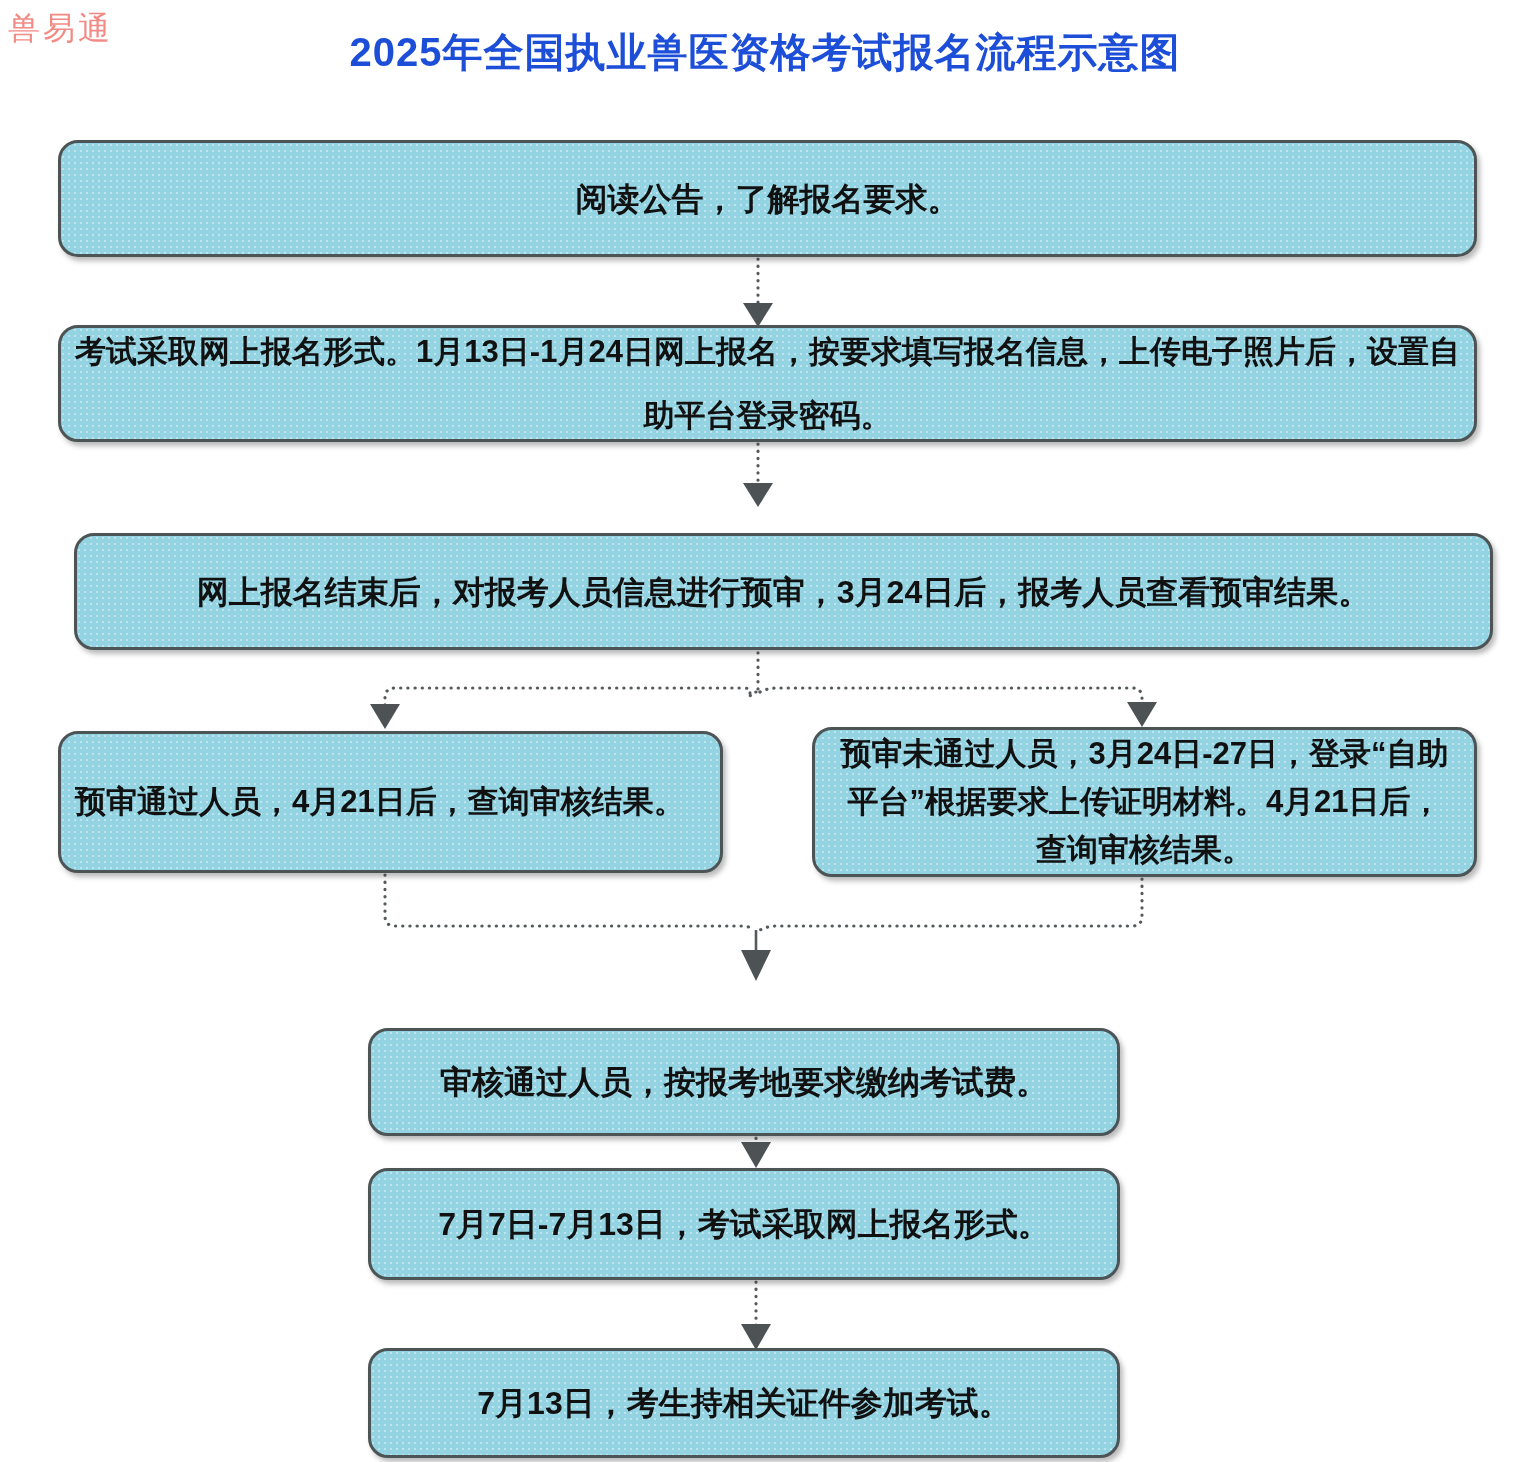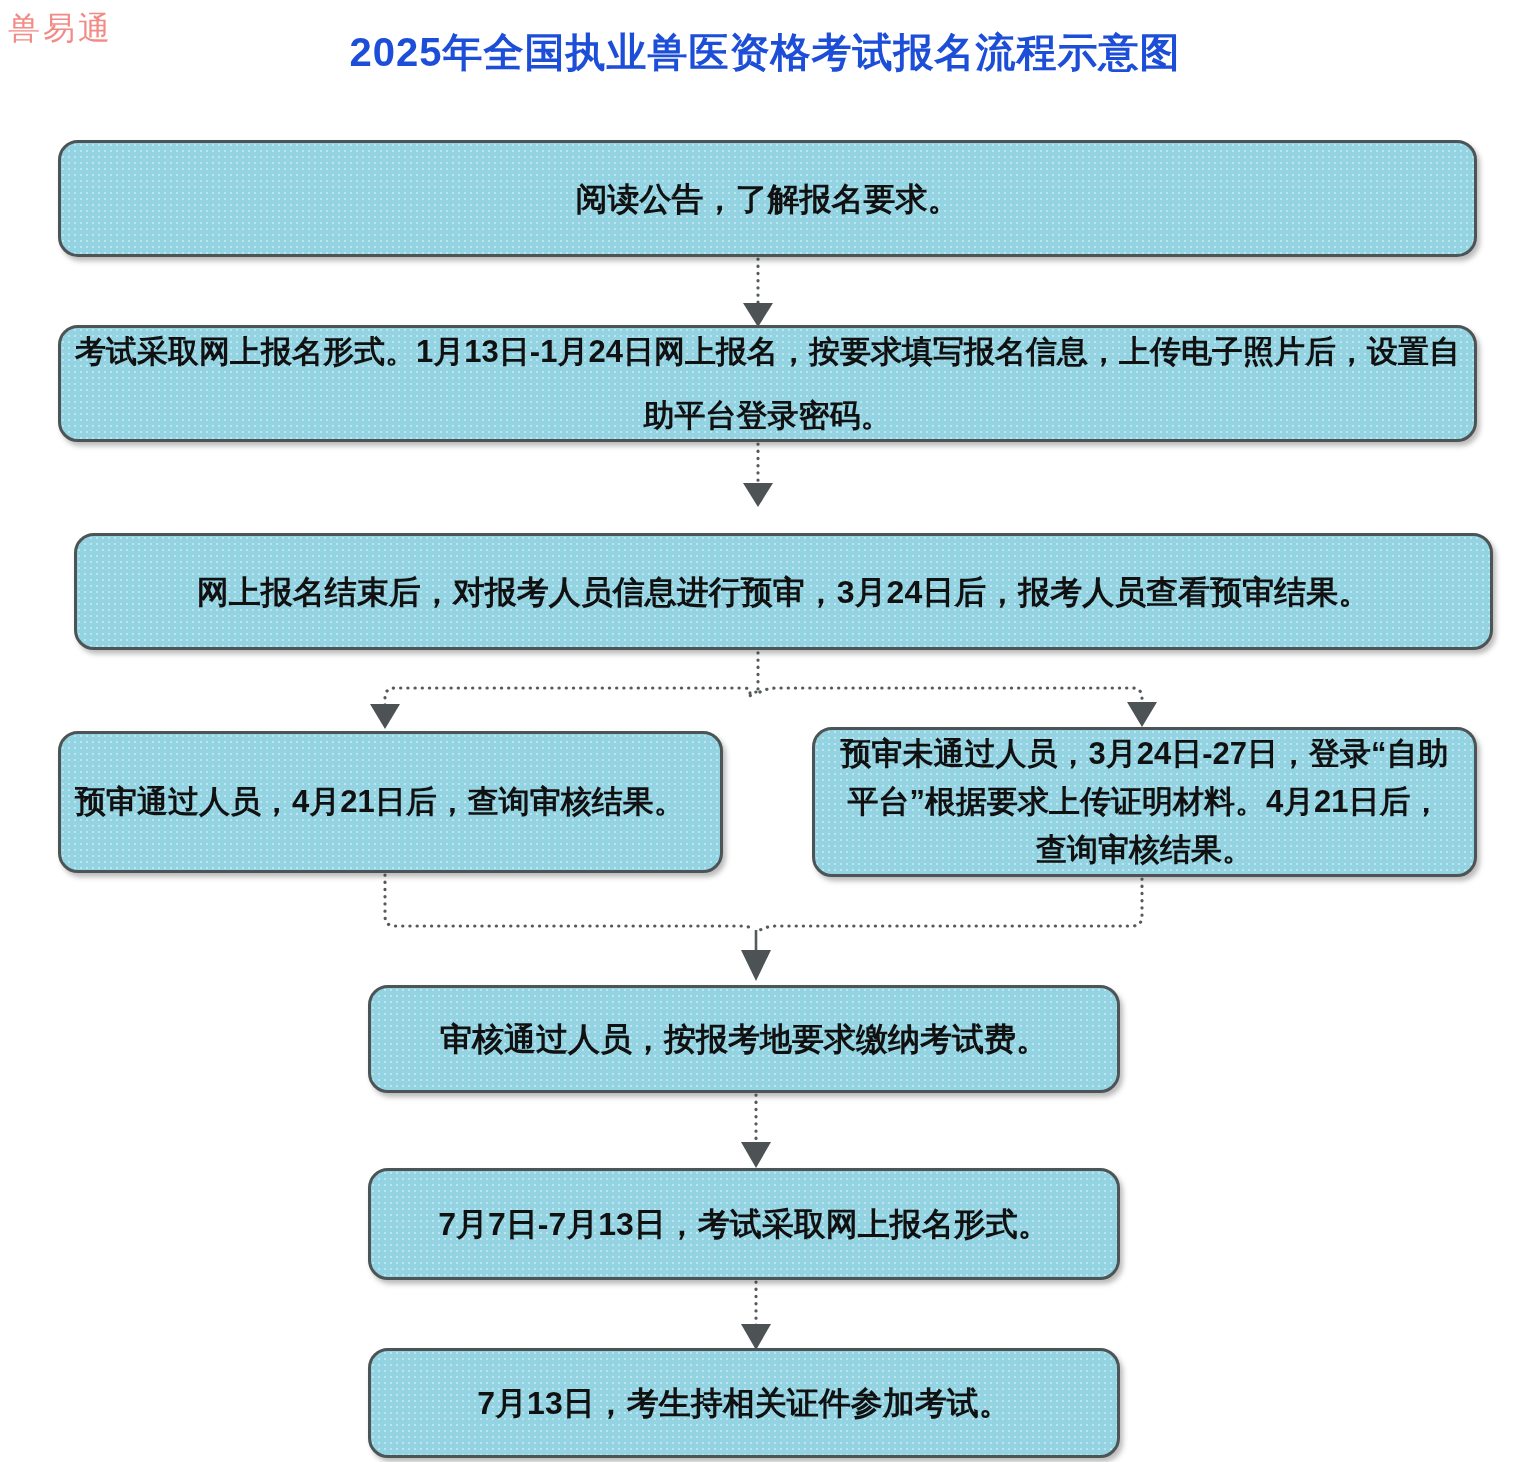--- a/index.html
+++ b/index.html
@@ -74,21 +74,21 @@
     display: block;
     width: 100%;
   }
 
   
   #node-read      { left: 58px;  top: 140px;  width: 1419px; height: 117px; }
   #node-online    { left: 58px;  top: 325px;  width: 1419px; height: 117px; font-size: 31px; line-height: 64px; padding: 2px 14px;}
   #node-preaudit  { left: 74px;  top: 505px;  width: 1419px; height: 117px; margin-top: 28px; }
   #node-pass      { left: 58px;  top: 731px;  width: 665px;  height: 142px; font-size: 31px; line-height: 50px; text-align: left; padding: 2px 14px; }
   #node-fail      { left: 812px; top: 727px;  width: 665px;  height: 150px; font-size: 31px; line-height: 48px; padding: 2px 24px; }
-  #node-fee       { left: 368px; top: 985px;  width: 752px;  height: 108px; }
+  #node-fee       { left: 368px; top: 1028px;  width: 752px;  height: 108px; }
   #node-ticket    { left: 368px; top: 1168px; width: 752px;  height: 112px; }
   #node-exam      { left: 368px; top: 1348px; width: 752px;  height: 110px; align-items: center; }
 
   
   #connectors {
     position: absolute;
     left: 0;
     top: 0;
     width: 1530px;
     height: 1462px;

